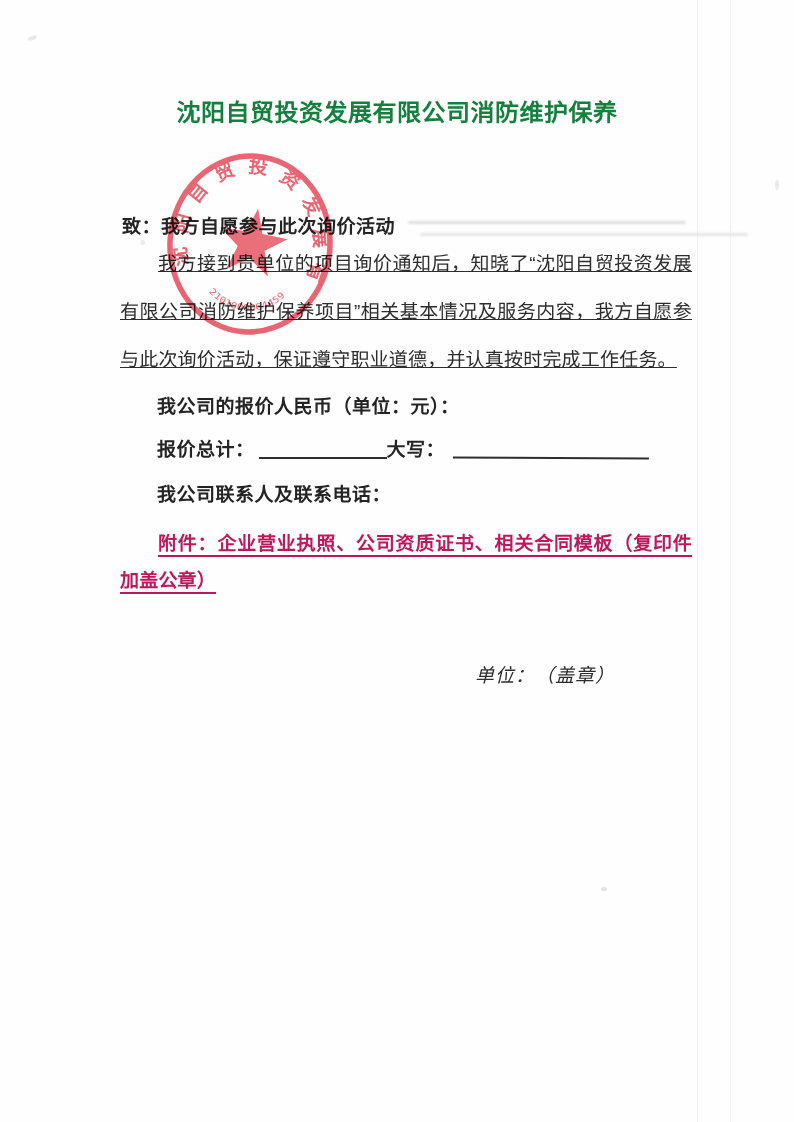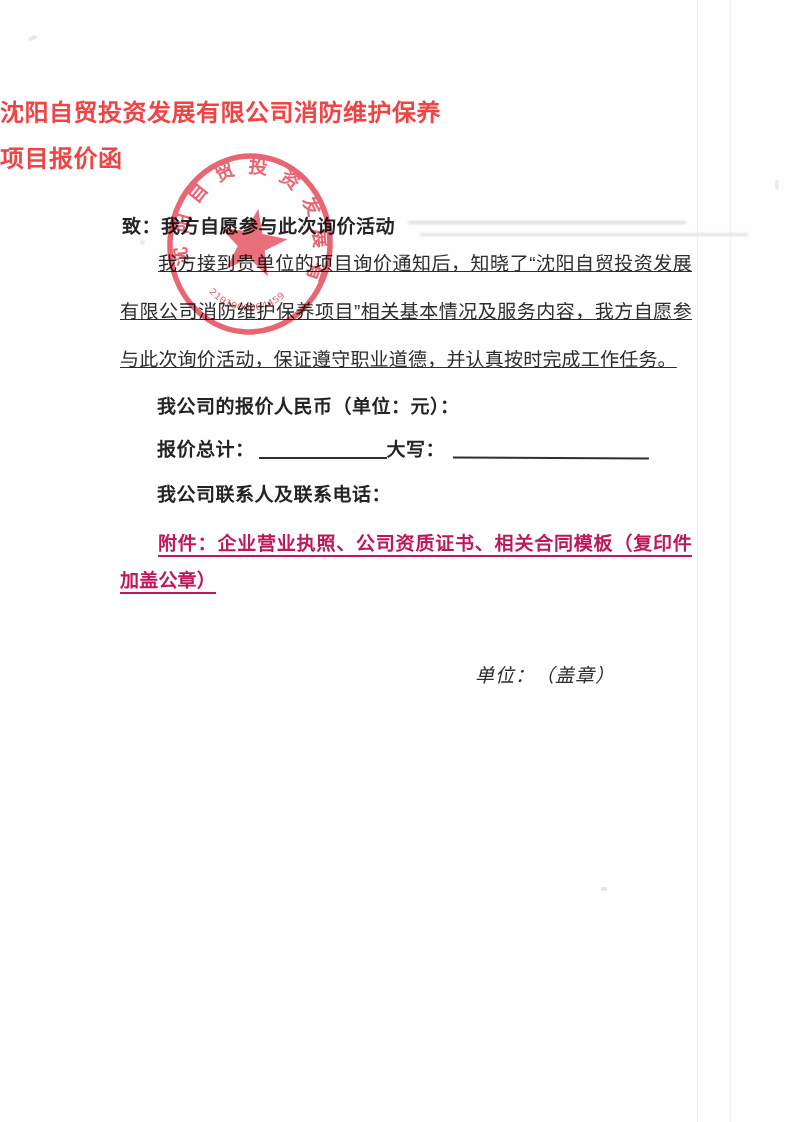--- a/index.html
+++ b/index.html
@@ -13,22 +13,22 @@
   }
   .page{position:absolute;inset:0;background:#fefefe;}
 
   
   .fold-line{position:absolute;top:0;width:1px;height:1122px;background:#f0f0f0;}
   .streak{position:absolute;border-radius:2px;filter:blur(1px);}
   .speck{position:absolute;border-radius:50%;filter:blur(0.5px);}
 
   .title{
     position:absolute;top:90px;left:0;width:100%;
-    font-size:24px;font-weight:bold;
-    line-height:46px;color:#ef4444;letter-spacing:0.5px;
+    text-align:center;font-size:24px;font-weight:bold;
+    line-height:46px;color:#15803d;letter-spacing:0.5px;
   }
 
   .addressee{
     position:absolute;left:122px;top:212px;
     font-size:19px;font-weight:bold;line-height:30px;color:#242424;
     letter-spacing:0.5px;
   }
 
   .body-para{
     position:absolute;left:120px;top:240px;width:572px;
@@ -86,21 +86,20 @@
   <div class="fold-line" style="left:730px;background:#f2f2f2;"></div>
   <div class="streak" style="left:408px;top:221px;width:278px;height:3px;background:#dedede;"></div>
   <div class="streak" style="left:420px;top:233px;width:328px;height:3px;background:#e4e4e4;"></div>
   <div class="speck" style="left:28px;top:36px;width:9px;height:4px;background:#e6e6e6;transform:rotate(-20deg);"></div>
   <div class="speck" style="left:140px;top:240px;width:5px;height:5px;background:#ececec;"></div>
   <div class="speck" style="left:601px;top:887px;width:6px;height:4px;background:#e2e2e2;"></div>
   <div class="speck" style="left:775px;top:180px;width:4px;height:10px;background:#ebebeb;"></div>
 
   <div class="title">
     <div>沈阳自贸投资发展有限公司消防维护保养</div>
-    <div>项目报价函</div>
   </div>
 
   <div class="addressee">致：我方自愿参与此次询价活动</div>
 
   <div class="body-para">我方接到贵单位的项目询价通知后，知晓了“沈阳自贸投资发展有限公司消防维护保养项目”相关基本情况及服务内容，我方自愿参与此次询价活动，保证遵守职业道德，并认真按时完成工作任务。</div>
 
   <div class="form-line quote-total">
     <span>报价总计：</span><span class="blank blank-total"></span><span>大写：</span><span class="blank blank-capital"></span>
   </div>
 

